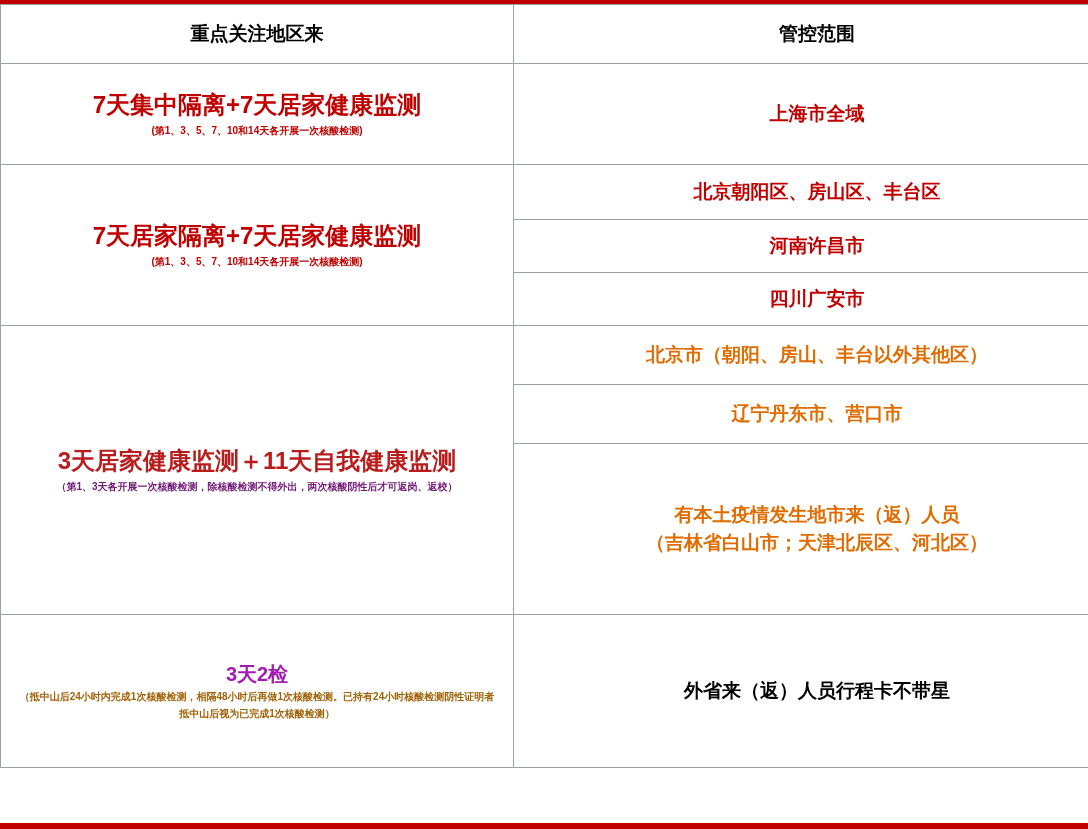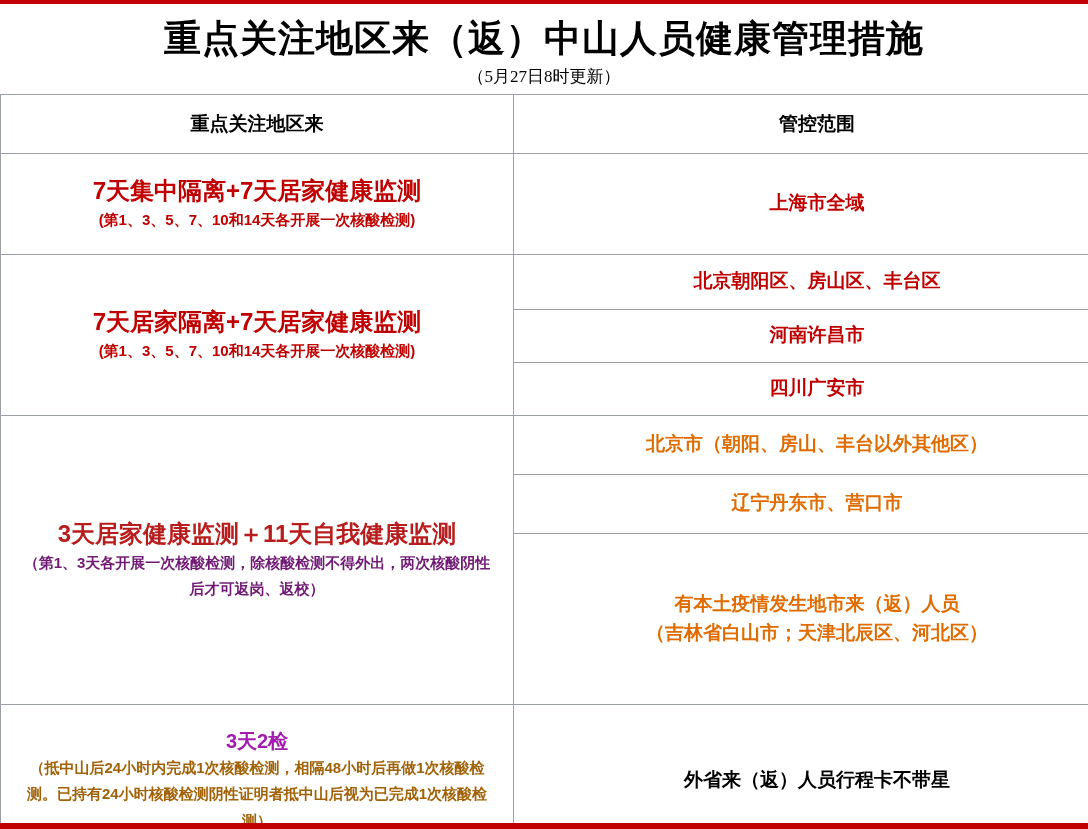--- a/index.html
+++ b/index.html
@@ -60,21 +60,21 @@
   .col-left { width: 496px; }
   .col-right { width: 590px; }
 
   .measure-main {
     font-size: 24px;
     font-weight: bold;
     color: #c00000;
     line-height: 1.4;
   }
   .measure-note {
-    font-size: 15px;
+    font-size: 10px;
     font-weight: bold;
     color: #c00000;
     line-height: 1.75;
     padding: 0 10px;
   }
   .measure-main.orange { color: #b91c1c; }
   .measure-note.orange { color: #701a75; }
   .measure-main.black { color: #a21caf; font-size: 20px; }
   .measure-note.black { color: #a16207; }
 
@@ -93,24 +93,20 @@
     bottom: 0;
     height: 6px;
     background: #c00000;
   }
 </style>
 </head>
 <body>
 
 <div class="page">
 
-  <div class="title-block">
-    <div class="main-title">重点关注地区来（返）中山人员健康管理措施</div>
-    <div class="sub-title">（5月27日8时更新）</div>
-  </div>
 
   <table class="main">
     <tbody>
         <tr>
       <th class="hdr col-left">重点关注地区来</th>
       <th class="hdr col-right">管控范围</th>
     </tr>
 
     <tr>
       <td class="col-left" style="height:88px">

